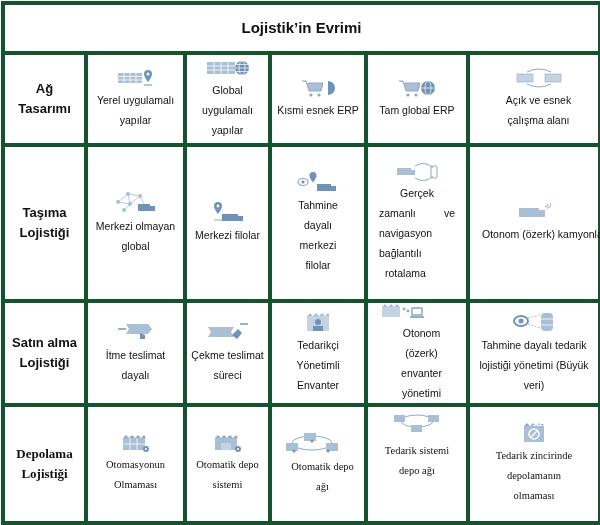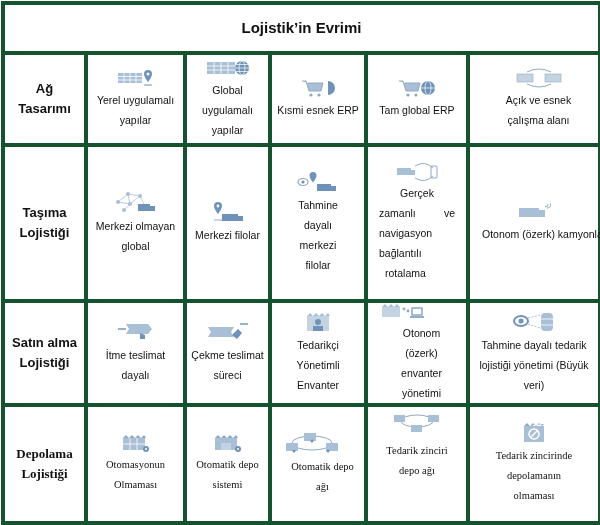--- a/index.html
+++ b/index.html
@@ -310,21 +310,21 @@
       <span class="cell-text">Otomatik depo
 ağı</span>
     </td>
     <td style="vertical-align:top;padding-top:4px">
       <svg class="icon" width="50" height="24" viewBox="0 0 50 24">
             <ellipse cx="25" cy="10" rx="16" ry="6" fill="none" stroke="#8fa9c4"></ellipse>
             <rect x="2" y="4" width="11" height="7" fill="#a9bfd6"></rect>
             <rect x="36" y="4" width="11" height="7" fill="#a9bfd6"></rect>
             <rect x="19" y="14" width="11" height="7" fill="#a9bfd6"></rect>
           </svg>
-      <span class="cell-text" style="margin-top:6px">Tedarik zinciri
+      <span class="cell-text" style="margin-top:6px">Tedarik sistemi
 depo ağı</span>
     </td>
     <td>
       <svg class="icon" width="24" height="22" viewBox="0 0 24 22">
             <rect x="2" y="4" width="20" height="16" fill="#a9bfd6"></rect>
             <path d="M2 4l3-3 3 3 3-3 3 3 3-3 3 3 2-2" fill="#8fa9c4"></path>
             <circle cx="12" cy="12" r="5" fill="none" stroke="#fff" stroke-width="1.5"></circle>
             <line x1="8.5" y1="15.5" x2="15.5" y2="8.5" stroke="#fff" stroke-width="1.5"></line>
           </svg>
       <span class="cell-text">Tedarik zincirinde

